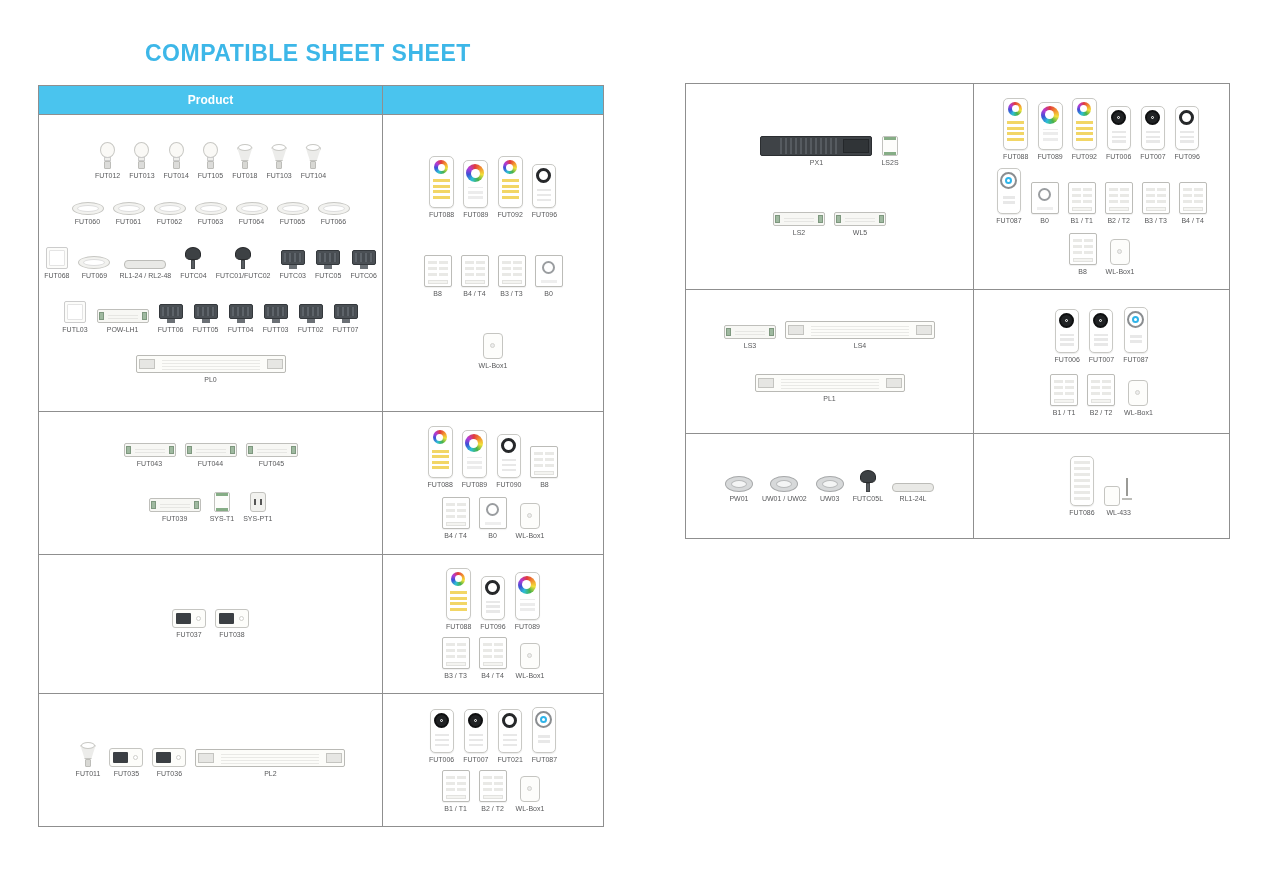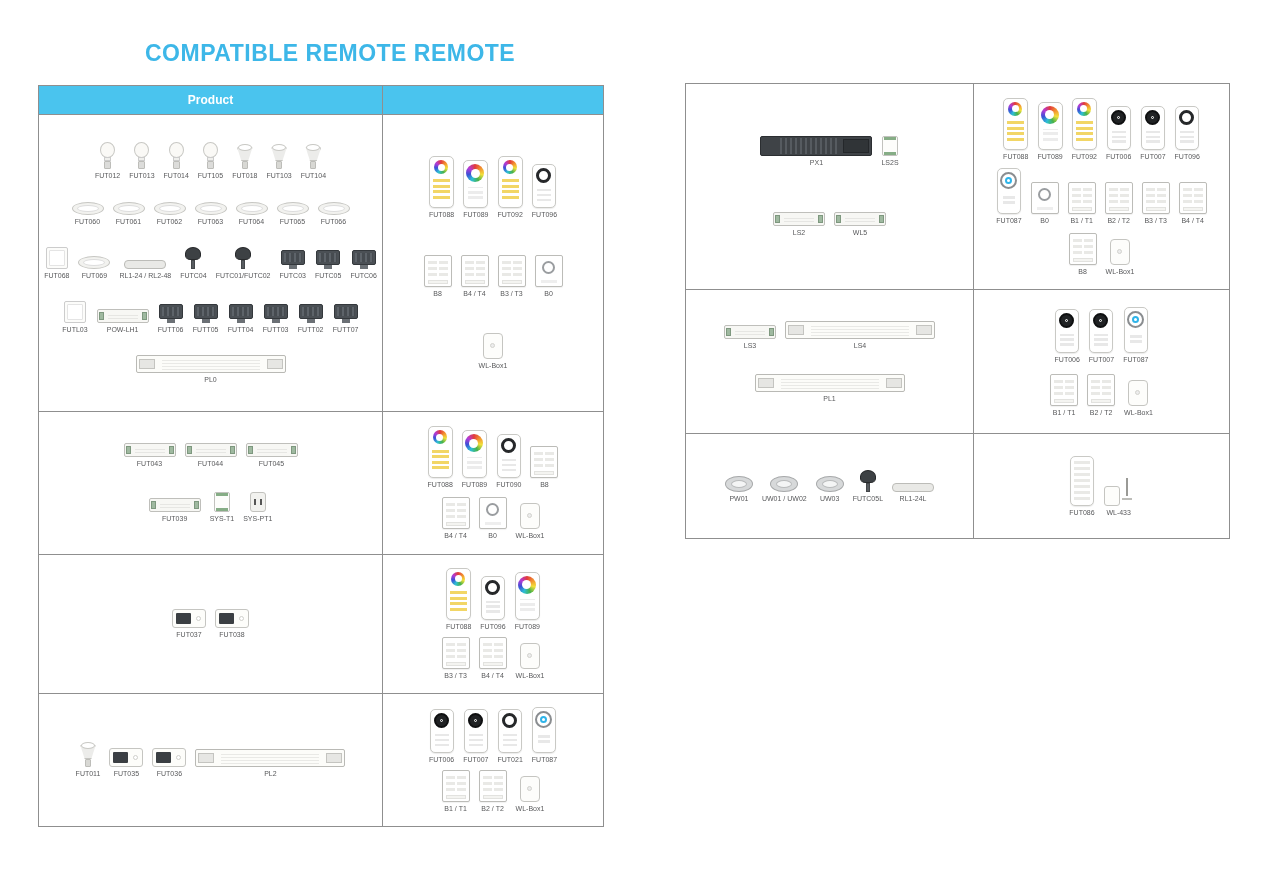--- a/index.html
+++ b/index.html
@@ -149,21 +149,21 @@
   .gateway-antenna-icon .antb{right:2px;bottom:6px;width:10px;height:2px;background:#bdbdb9}
 
   .underwater-icon{width:28px;height:16px}
   .underwater-icon .ring{inset:0;border-radius:50%;background:#d7d9da;border:1px solid #a6a8a9}
   .underwater-icon .in{left:6px;top:4px;right:6px;bottom:4px;border-radius:50%;background:#f4f5f5;border:1px solid #b9bbbc}
 </style>
 </head>
 <body>
 
 <div class="page">
-  <div class="title">COMPATIBLE REMOTE REMOTE</div>
+  <div class="title">COMPATIBLE SHEET SHEET</div>
 
   <section id="left-table" class="table">
     <div class="thead">
       <div class="th product">Product</div>
     </div>
     <div class="tbody" id="left-body">
         <div class="row" style="height: 297px;">
           <div class="cell product">
             <div class="line">
               <span class="item">

